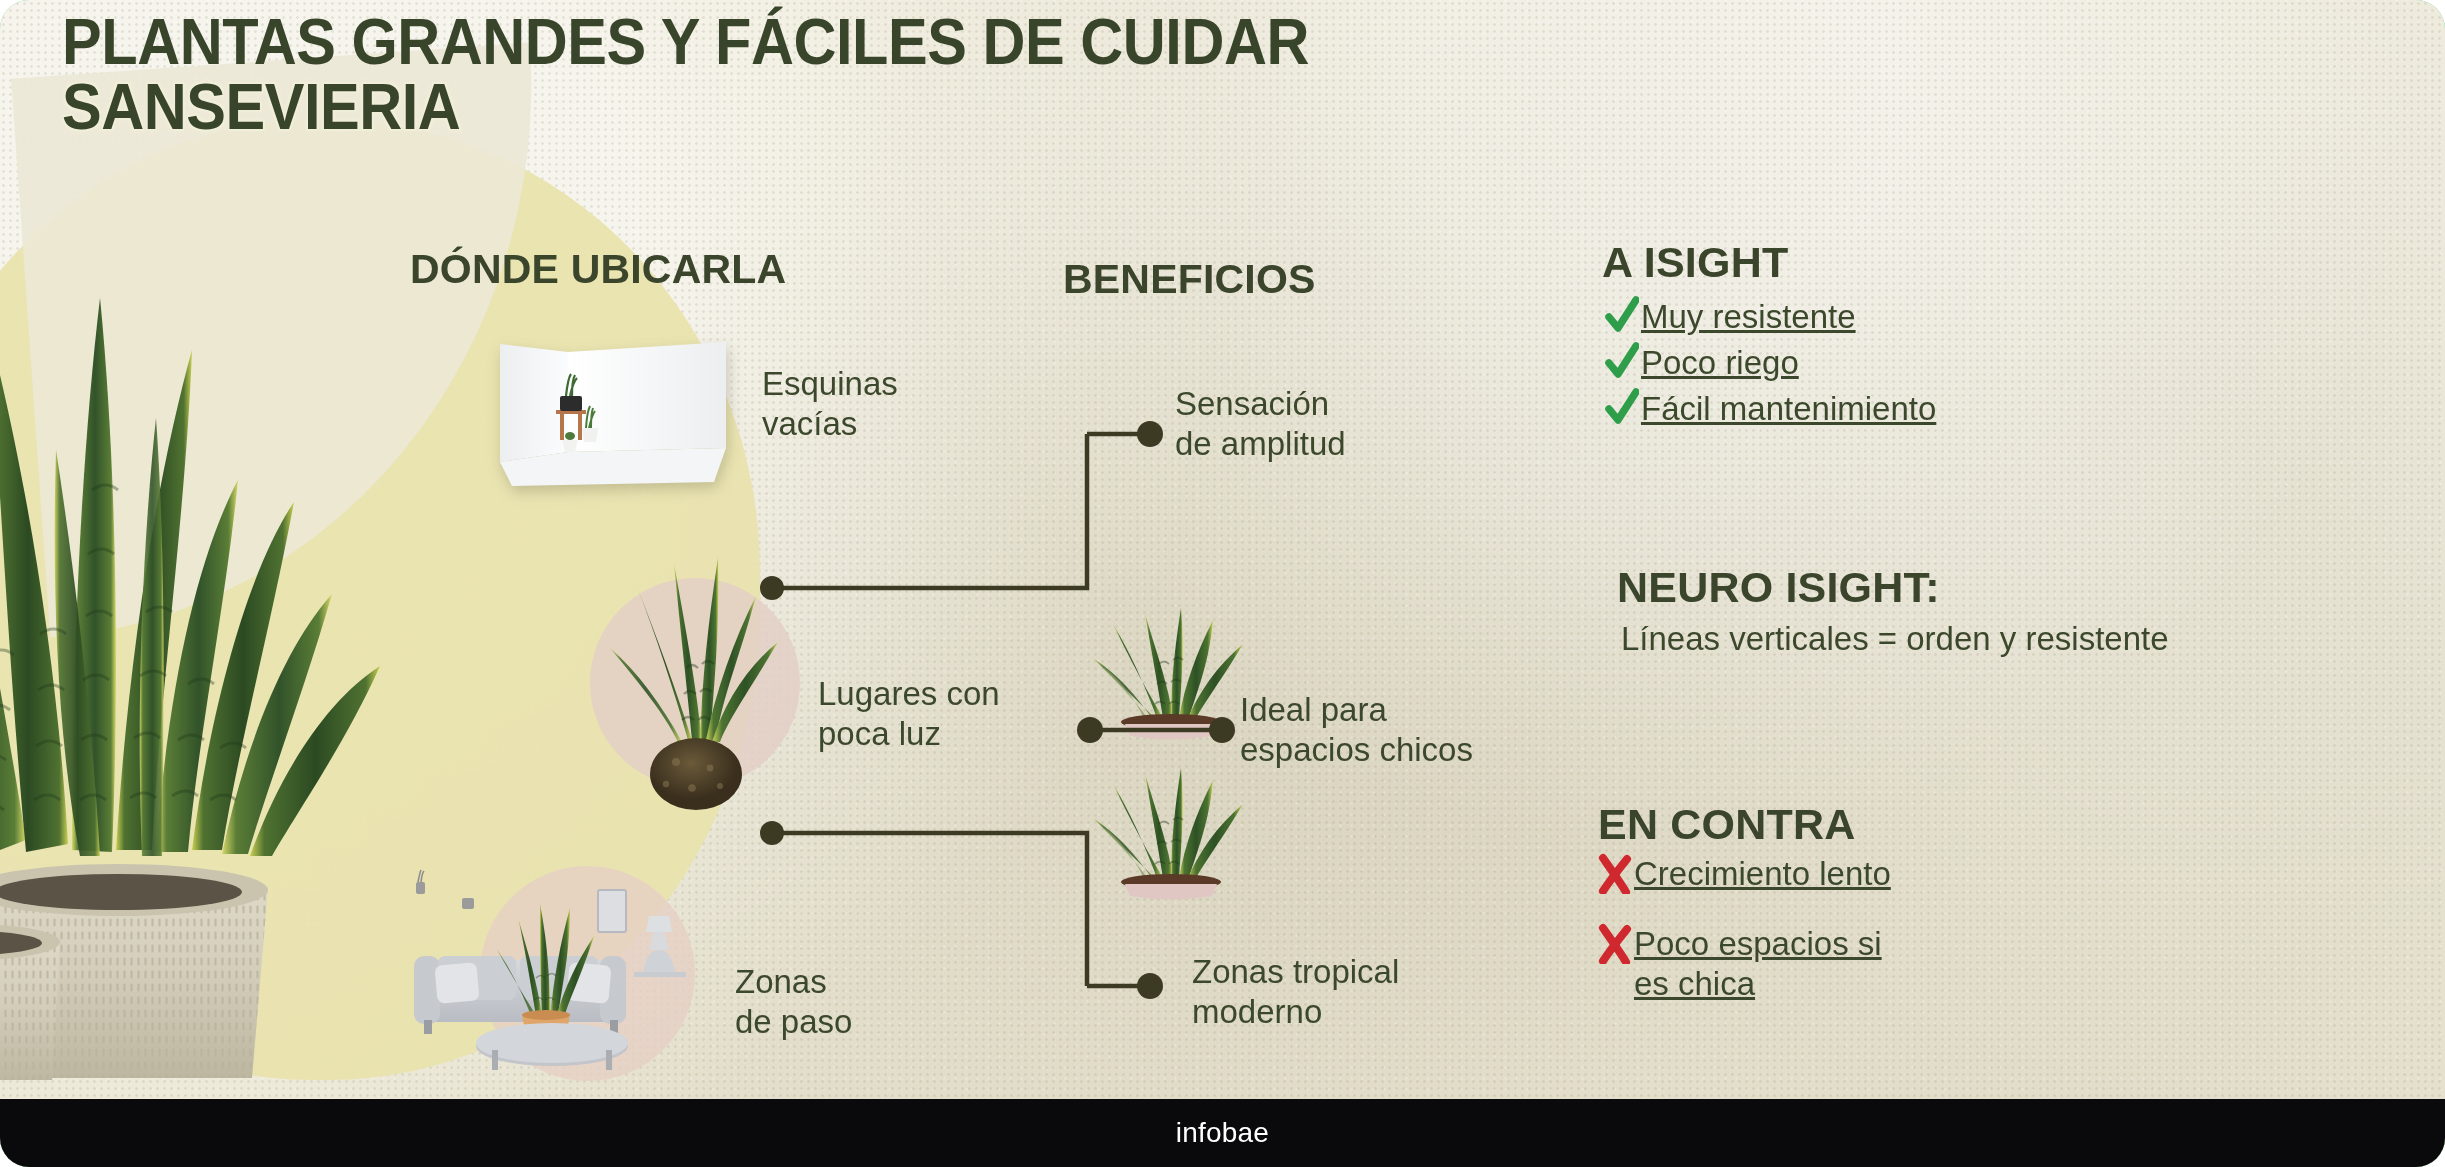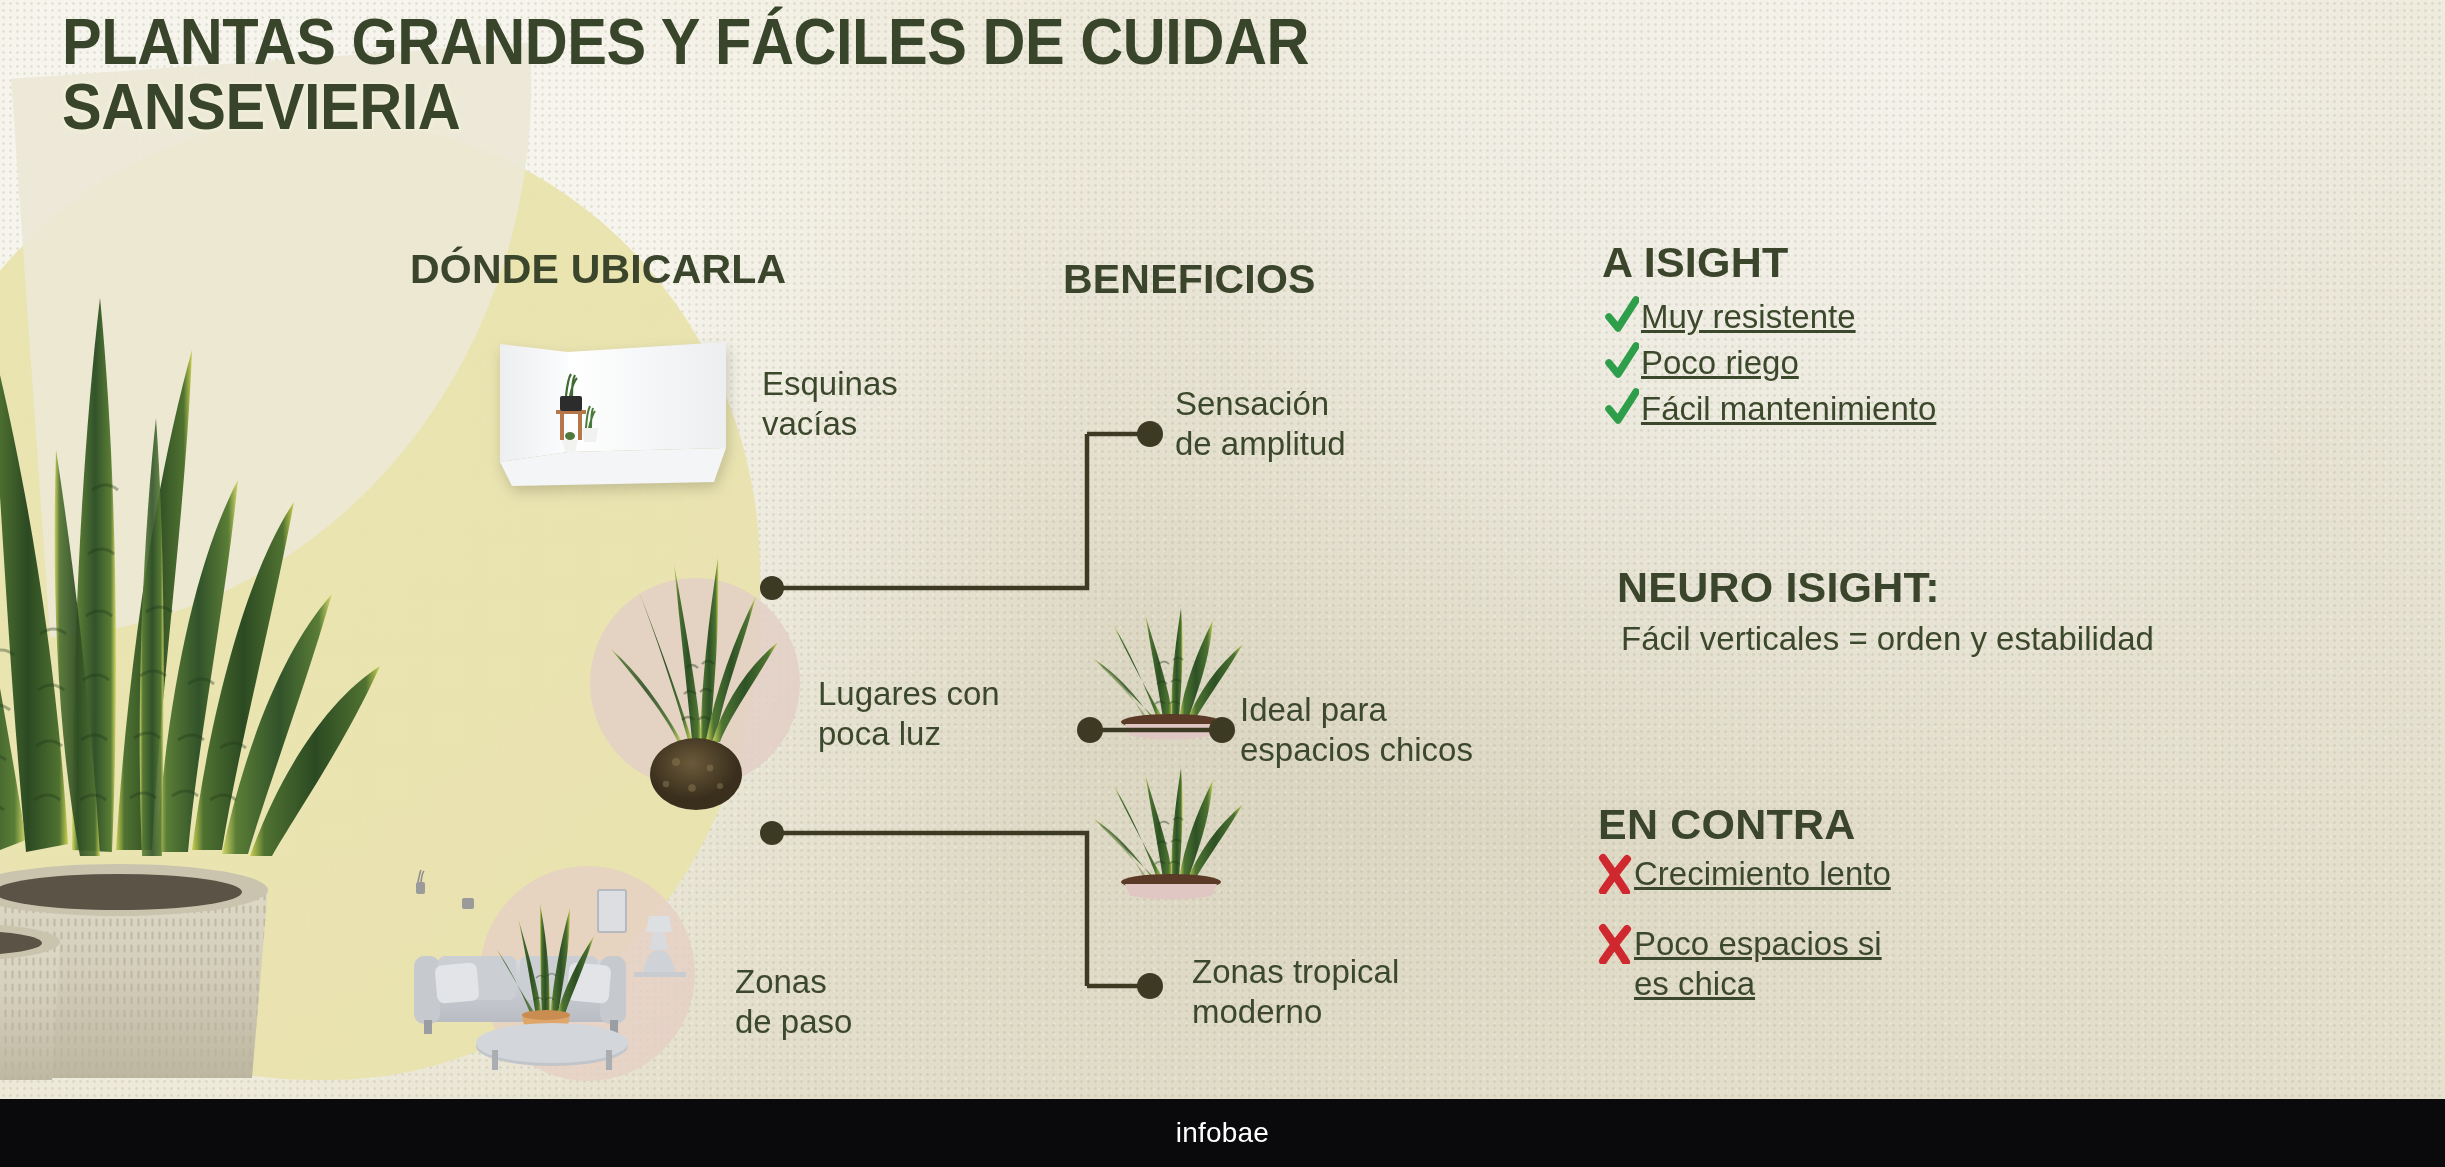--- a/index.html
+++ b/index.html
@@ -10,20 +10,21 @@
   body {
     font-family: "Liberation Sans", sans-serif;
   }
 
   #infographic {
     position: relative;
     width: 2445px;
     height: 1167px;
     overflow: hidden;
     background: #22c55e;
+    border-radius: 29px;
   }
 
   
   .paper-texture {
     position: absolute;
     inset: 0;
     background-color: #ece8d6;
     background-image:
       radial-gradient(circle at 12% 22%, rgba(255,255,255,0.55) 0 14%, rgba(0,0,0,0) 40%),
       radial-gradient(circle at 68% 8%,  rgba(255,255,255,0.45) 0 12%, rgba(0,0,0,0) 38%),
@@ -621,21 +622,21 @@
     <div class="bullet-row">
       <span class="bullet-mark">
         <svg viewBox="0 0 34 42" width="34" height="42">
           <path d="M4 22 L13 33 L31 5" stroke="#2f9e4a" stroke-width="7.5" fill="none" stroke-linecap="round" stroke-linejoin="round"></path>
         </svg>
       </span>
       <span class="bullet-text">Fácil mantenimiento</span>
     </div>
   </div>
 
-  <div id="neuro-sub">Fácil verticales = orden y estabilidad</div>
+  <div id="neuro-sub">Líneas verticales = orden y resistente</div>
 
   <div class="bullet-list" id="list-contra">
     <div class="bullet-row">
       <span class="bullet-mark">
         <svg viewBox="0 0 34 42" width="34" height="42">
           <path d="M5 6 C 12 16 22 30 28 40" stroke="#d0282f" stroke-width="8" fill="none" stroke-linecap="round"></path>
           <path d="M29 7 C 21 17 11 30 5 39" stroke="#d0282f" stroke-width="8" fill="none" stroke-linecap="round"></path>
         </svg>
       </span>
       <span class="bullet-text">Crecimiento lento</span>

